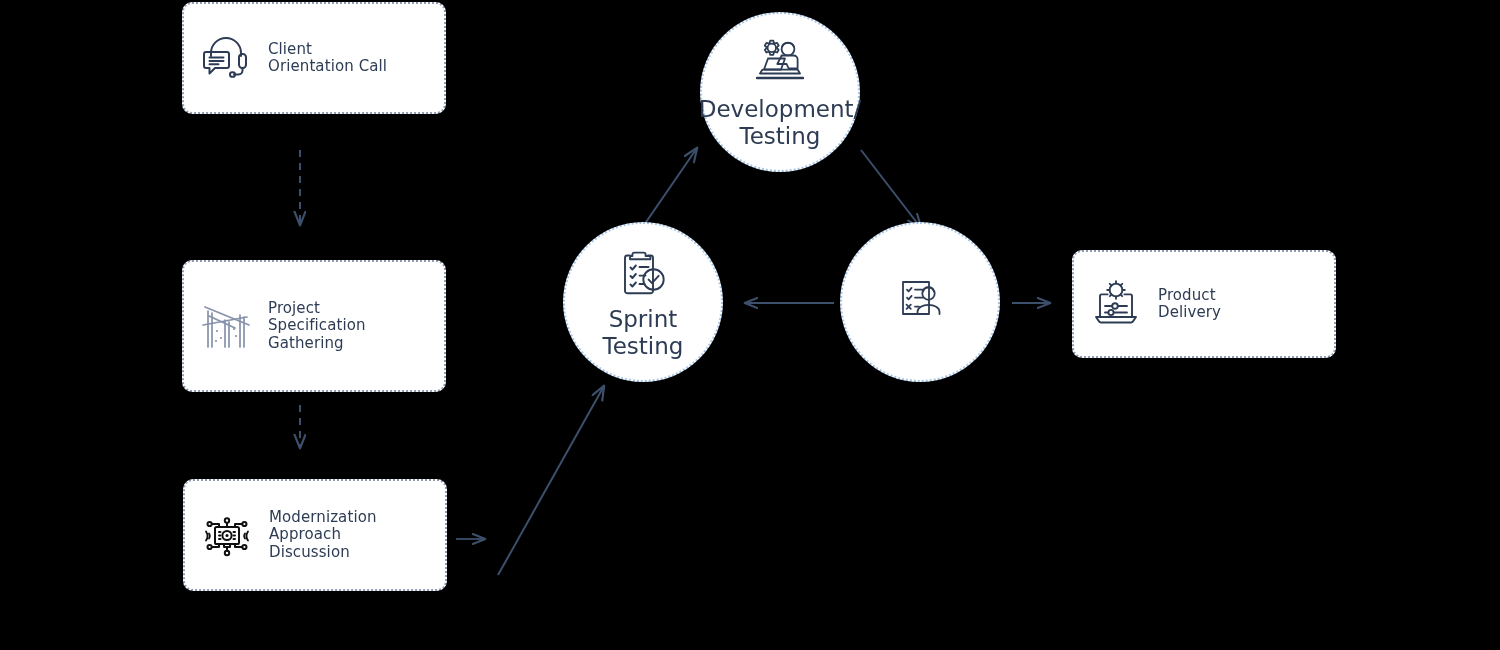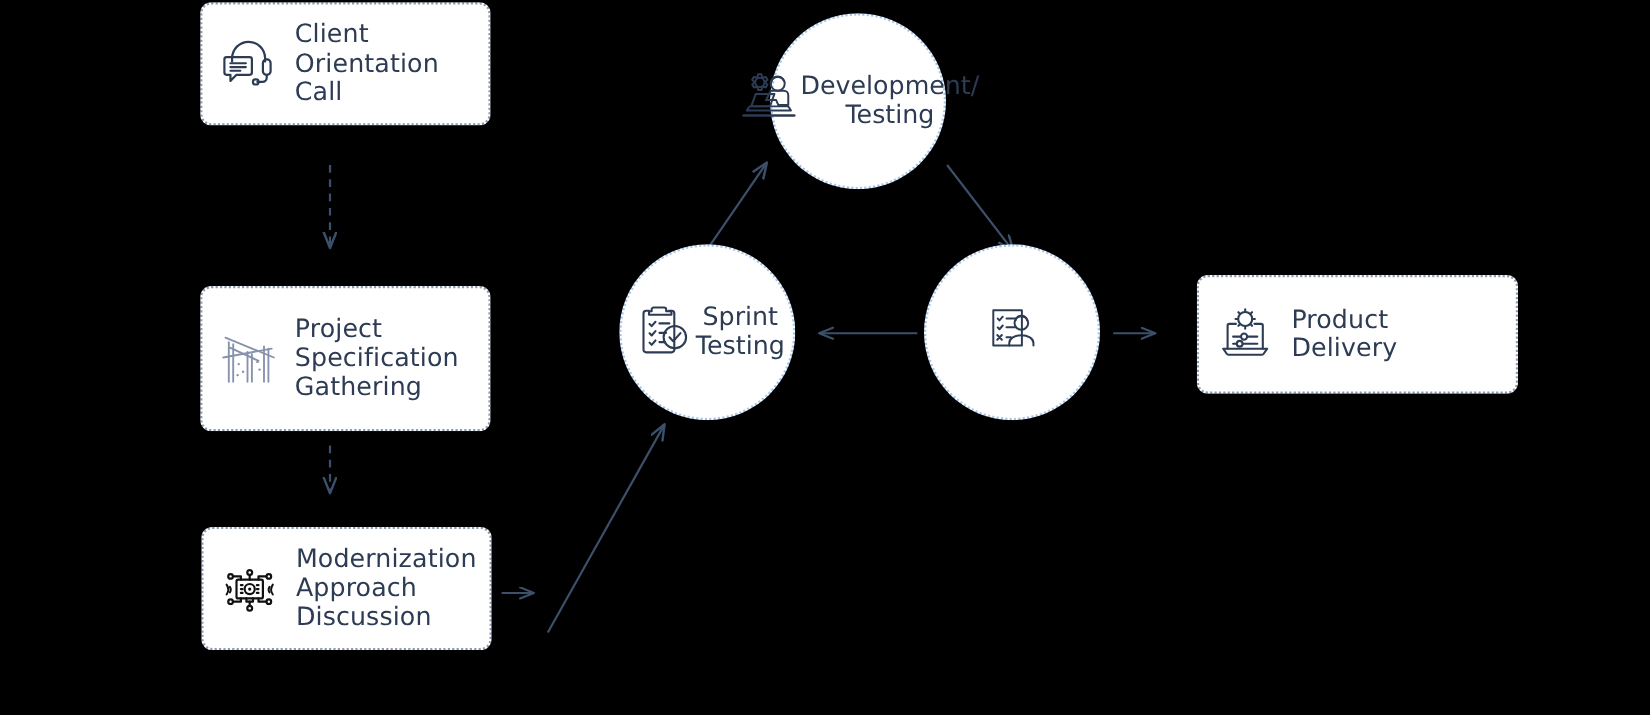--- a/index.html
+++ b/index.html
@@ -30,41 +30,41 @@
   .card .card-icon {
     flex: 0 0 auto;
     width: 64px;
     height: 64px;
     display: flex;
     align-items: center;
     justify-content: center;
     margin-right: 10px;
   }
   .card .card-label {
-    font-size: 23px;
+    font-size: 15px;
     line-height: 1.15;
     color: #2d3c54;
     letter-spacing: .1px;
     white-space: pre-line;
   }
 
   #card-client       { left: 182px; top: 2px;   width: 264px; height: 112px; }
   #card-spec         { left: 182px; top: 260px; width: 264px; height: 132px; }
   #card-modern       { left: 183px; top: 479px; width: 264px; height: 112px; align-items: center; }
-  #card-product      { left: 1072px; top: 250px; width: 292px; height: 108px; margin-left: 16px; }
+  #card-product      { left: 1072px; top: 250px; width: 264px; height: 108px; }
 
   
   .circle {
     position: absolute;
     background: #ffffff;
     border: 2px dotted #a8c6e8;
     border-radius: 50%;
     box-sizing: border-box;
     display: flex;
-    flex-direction: row;
+    flex-direction: column;
     align-items: center;
     justify-content: center;
     text-align: center;
   }
   .circle .circle-icon {
     width: 60px;
     height: 60px;
     display: flex;
     align-items: center;
     justify-content: center;

